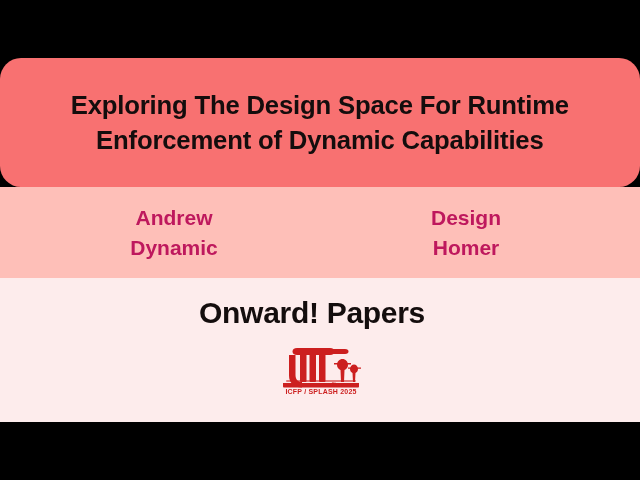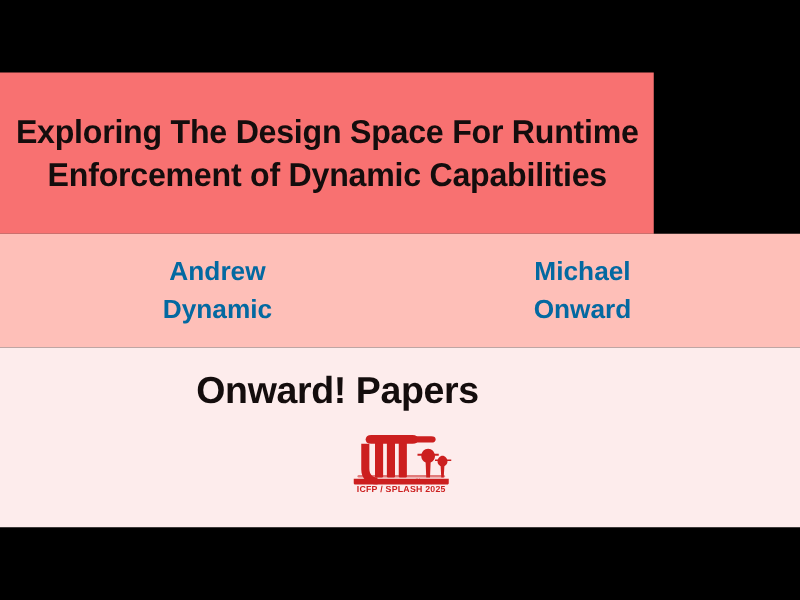--- a/index.html
+++ b/index.html
@@ -27,28 +27,29 @@
     background: #000000;
   }
   .letterbox-top    { top: 0;   height: 58px; }
   .letterbox-bottom { top: 422px; height: 58px; }
 
   
   .title-band {
     position: absolute;
     left: 0;
     top: 58px;
-    width: 523px;
+    width: 640px;
     height: 129px;
     background: #f87171;
     display: flex;
     align-items: center;
     justify-content: center;
     box-sizing: border-box;
     padding: 0 18px;
+    border-radius: 21px;
   }
   .title-text {
     margin: 0;
     text-align: center;
     color: #140d0d;
     font-family: "Liberation Sans Narrow", "Liberation Sans", sans-serif;
     font-weight: bold;
     font-size: 26.5px;
     line-height: 1.32;
     letter-spacing: -0.2px;
@@ -66,21 +67,21 @@
     background: #febfb8;
     display: flex;
     align-items: center;
     justify-content: space-around;
     box-sizing: border-box;
     padding: 0 28px;
   }
   .author {
     flex: 1 1 0;
     text-align: center;
-    color: #0369a1;
+    color: #be185d;
     font-family: "Liberation Sans Narrow", "Liberation Sans", sans-serif;
     font-weight: bold;
     font-size: 21px;
     line-height: 1.42;
   }
   .author-name { display: block; white-space: nowrap; }
 
   
   .footer-band {
     position: absolute;
@@ -96,20 +97,21 @@
     top: 20px;
     width: 540px;
     margin: 0;
     text-align: center;
     color: #140d0d;
     font-family: "Liberation Sans Narrow", "Liberation Sans", sans-serif;
     font-weight: bold;
     font-size: 30px;
     line-height: 1;
     letter-spacing: -0.3px;
+    padding-left: 42px;
   }
 
   
   .conf-logo {
     position: absolute;
     left: 278px;
     top: 66px;
     width: 86px;
     height: 52px;
   }
@@ -128,22 +130,22 @@
       <span class="title-line">Enforcement of Dynamic Capabilities</span>
     </h1>
   </div>
 
   <div class="authors-band">
     <div class="author">
       <span class="author-name">Andrew</span>
       <span class="author-name">Dynamic</span>
     </div>
     <div class="author">
-      <span class="author-name">Michael</span>
-      <span class="author-name">Onward</span>
+      <span class="author-name">Design</span>
+      <span class="author-name">Homer</span>
     </div>
   </div>
 
   <div class="footer-band">
 
     <p class="session-label">Onward! Papers</p>
 
     <div class="conf-logo">
       <svg viewBox="0 0 172 104" xmlns="http://www.w3.org/2000/svg">
         <g fill="#cc1f1f">

